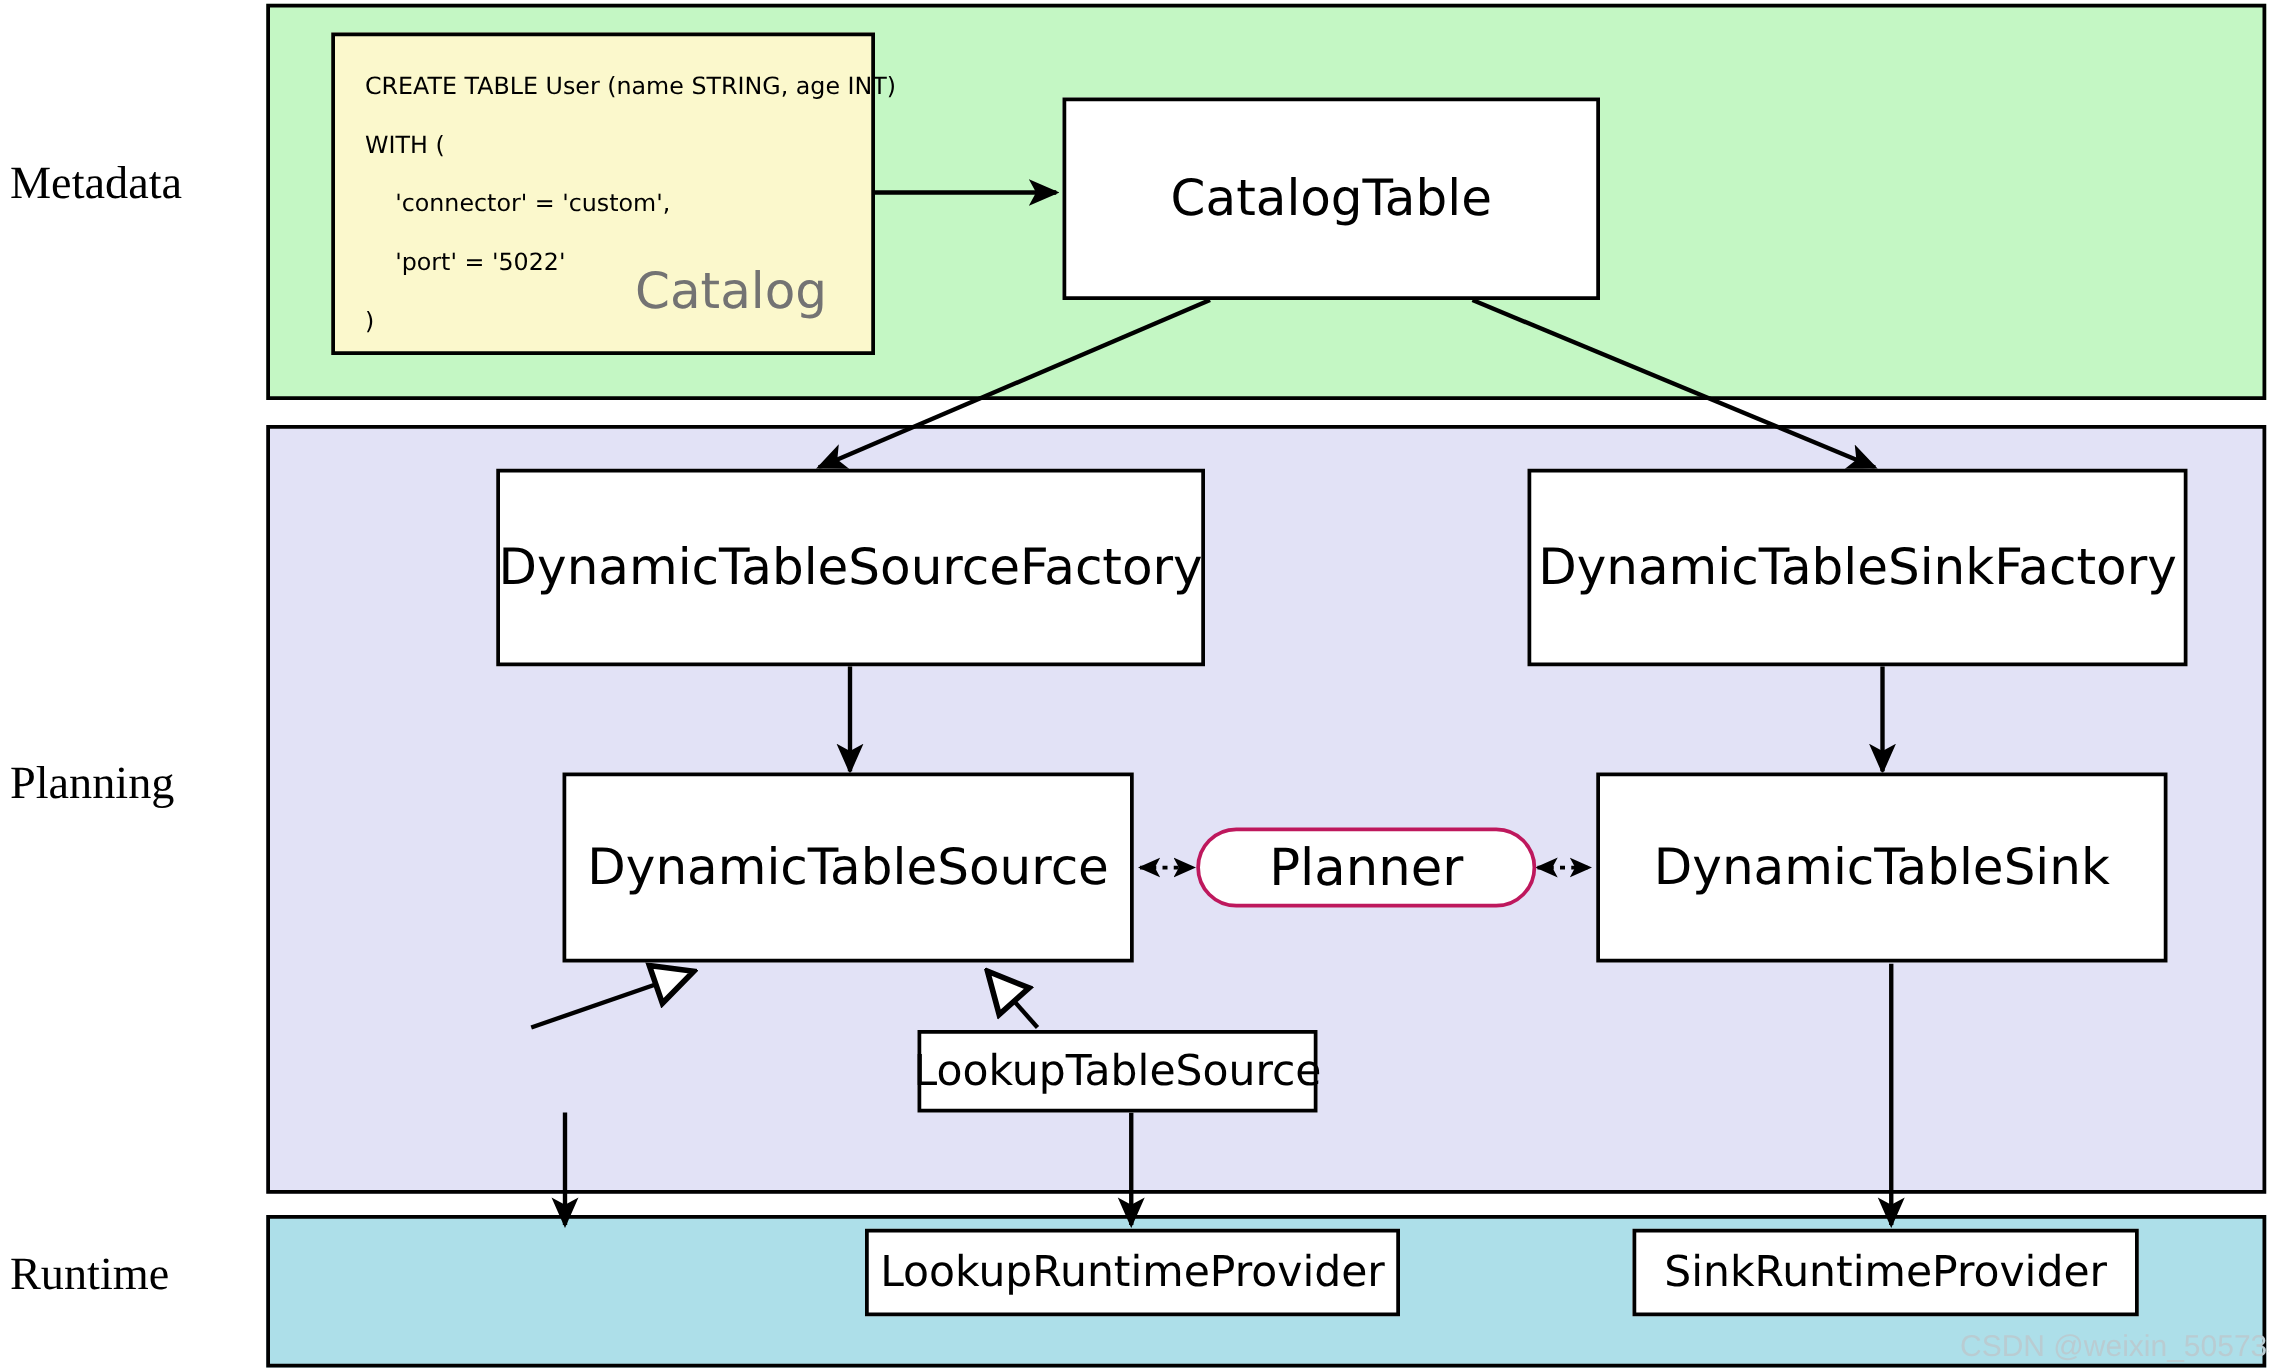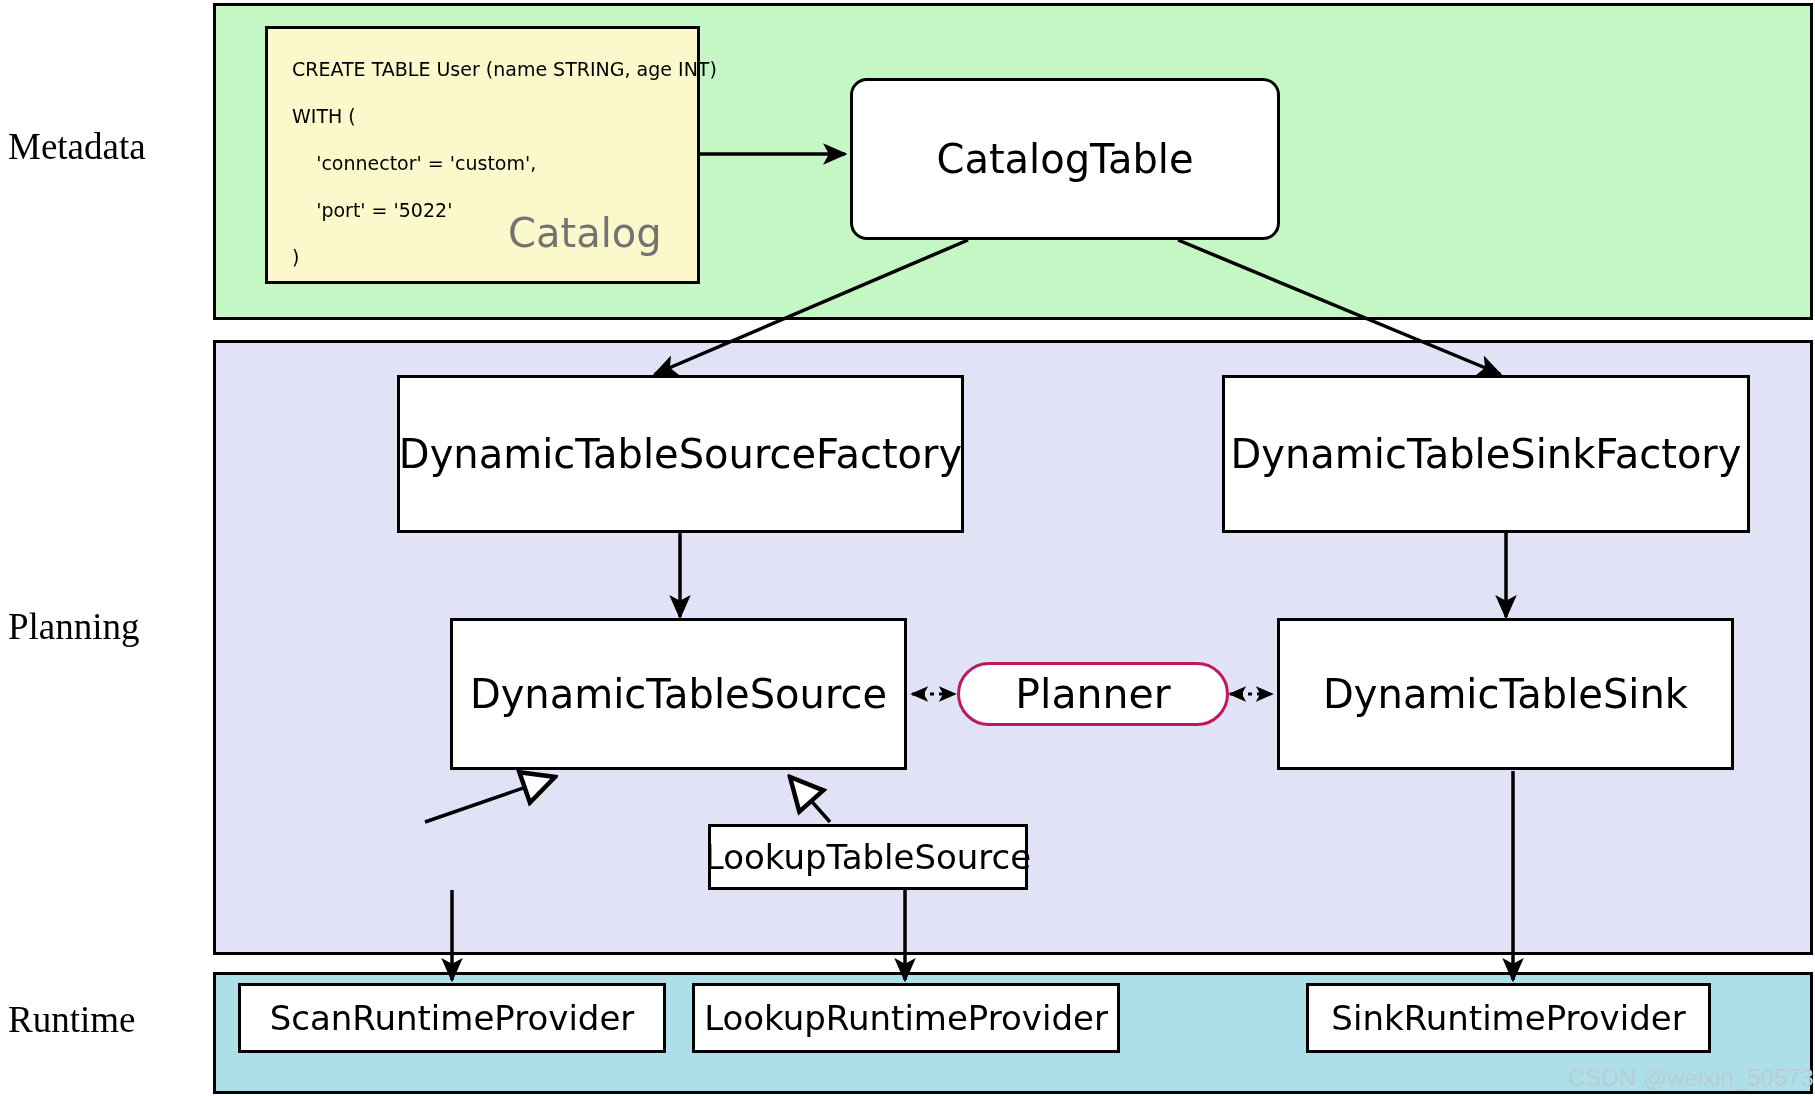--- a/index.html
+++ b/index.html
@@ -75,21 +75,21 @@
   </svg>
 
   <div class="catalog-box" style="left:265px;top:26px;width:435px;height:258px;"></div>
   <div class="ddl" style="left:292px;top:60px;">CREATE TABLE User (name STRING, age INT)</div>
   <div class="ddl" style="left:292px;top:107px;">WITH (</div>
   <div class="ddl" style="left:292px;top:154px;">    'connector' = 'custom',</div>
   <div class="ddl" style="left:292px;top:201px;">    'port' = '5022'</div>
   <div class="ddl" style="left:292px;top:248px;">)</div>
   <div class="catalog-title" style="left:508px;top:210px;">Catalog</div>
 
-  <div class="node node-lg" style="left:850px;top:78px;width:430px;height:162px;border-radius:17px;">
+  <div class="node node-lg" style="left:850px;top:78px;width:430px;height:162px;">
     <span>CatalogTable</span>
   </div>
 
   <div class="node node-lg" style="left:397px;top:375px;width:567px;height:158px;">
     <span>DynamicTableSourceFactory</span>
   </div>
 
   <div class="node node-lg" style="left:1222px;top:375px;width:528px;height:158px;">
     <span>DynamicTableSinkFactory</span>
   </div>
@@ -100,27 +100,24 @@
 
   <div class="node node-lg" style="left:1277px;top:618px;width:457px;height:152px;">
     <span>DynamicTableSink</span>
   </div>
 
   <div class="planner" style="left:957px;top:662px;width:272px;height:64px;">
     <span>Planner</span>
   </div>
 
 
-  <div class="node node-md" style="left:708px;top:824px;width:320px;height:66px;">
+  <div class="node node-md" style="left:734px;top:824px;width:320px;height:66px;">
     <span>LookupTableSource</span>
   </div>
 
-  <div class="node node-md" style="left:238px;top:983px;width:428px;height:70px;">
-    <span>ScanRuntimeProvider</span>
-  </div>
 
   <div class="node node-md" style="left:692px;top:983px;width:428px;height:70px;">
     <span>LookupRuntimeProvider</span>
   </div>
 
   <div class="node node-md" style="left:1306px;top:983px;width:405px;height:70px;">
     <span>SinkRuntimeProvider</span>
   </div>
 
   <div class="watermark" style="left:1568px;top:1064px;">CSDN @weixin_50573352</div>

